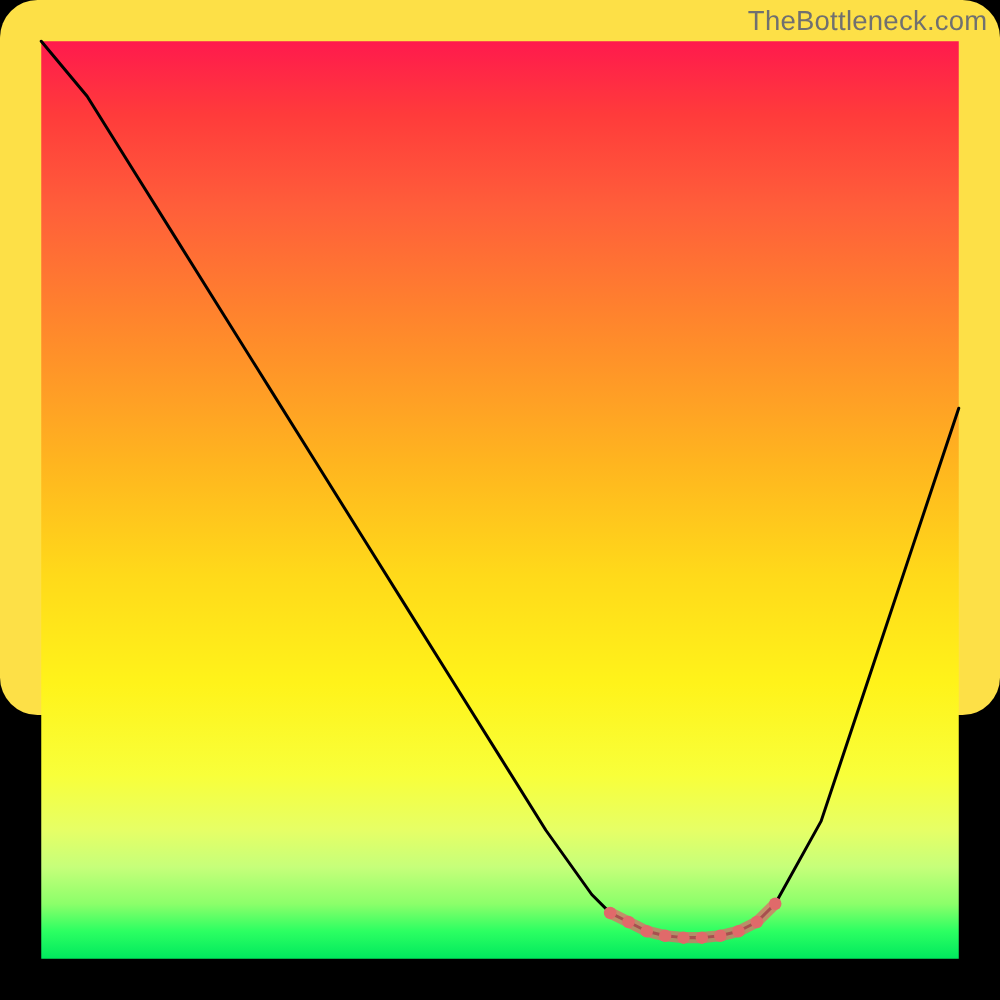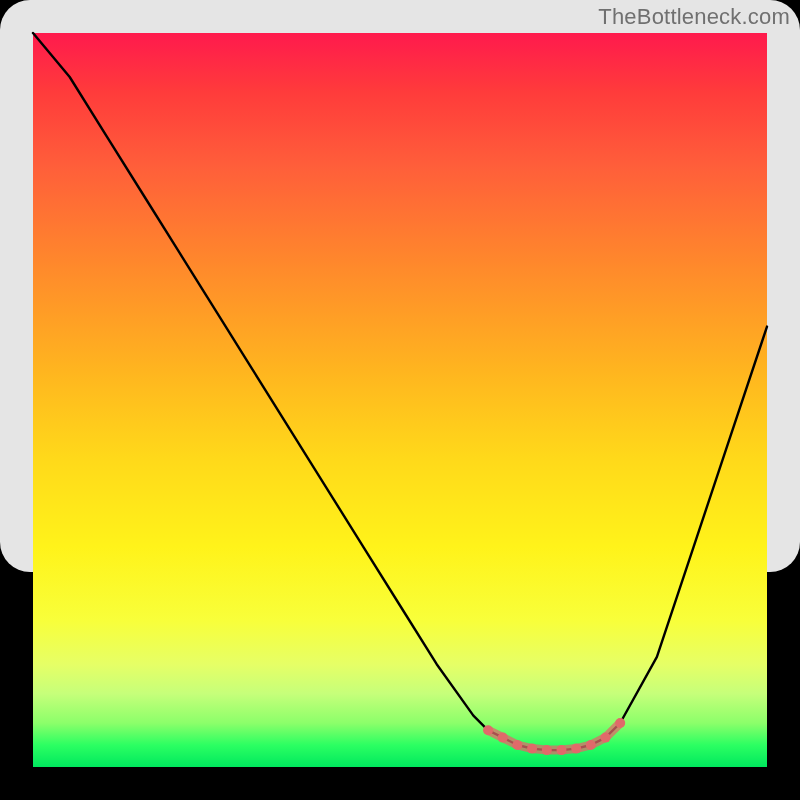--- a/index.html
+++ b/index.html
@@ -8,21 +8,21 @@
     background: #000;
     width: 800px;
     height: 800px;
     overflow: hidden;
     font-family: Arial, Helvetica, sans-serif;
   }
   .frame {
     position: relative;
     width: 800px;
     height: 572px;
-    background: #e5e5e5;
+    background: #fde047;
     border-radius: 30px;
   }
   .watermark {
     position: absolute;
     top: 4px;
     right: 10px;
     color: #707070;
     font-size: 22px;
     font-weight: 500;
     letter-spacing: 0.2px;

